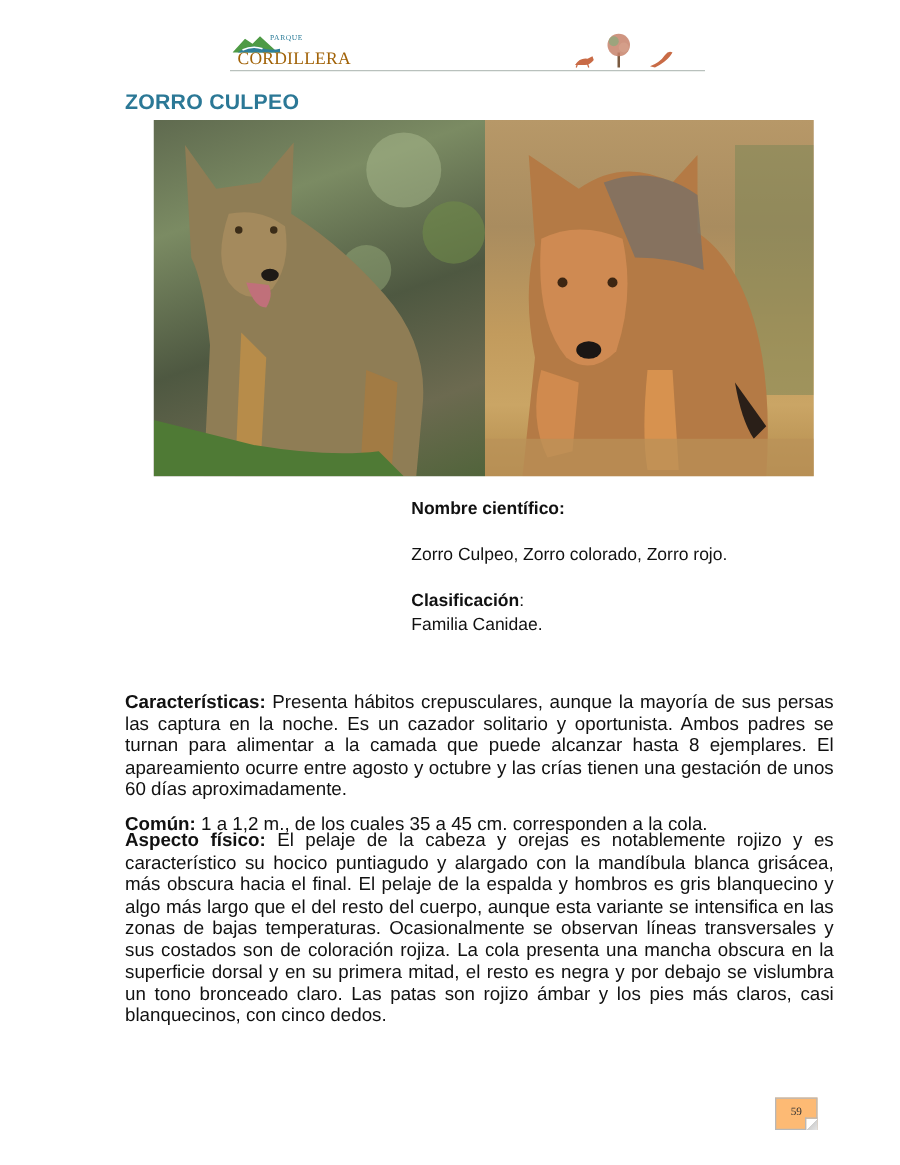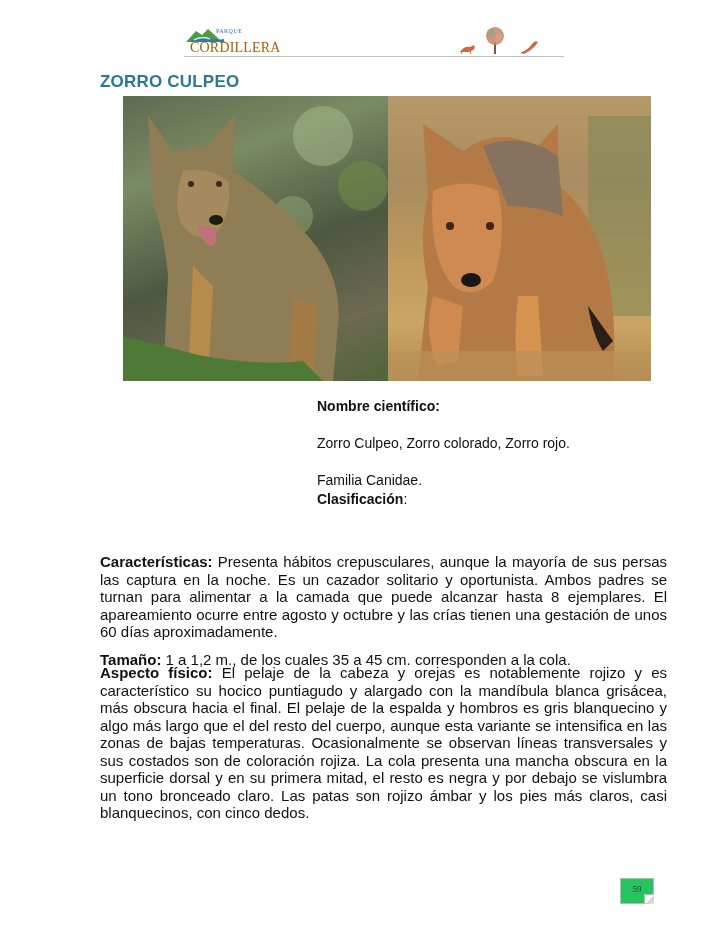--- a/index.html
+++ b/index.html
@@ -14,32 +14,32 @@
   .header-line { position: absolute; left: 6px; top: 34px; width: 380px; height: 1px; background: #b9c1bd; }
   .header-deco { position: absolute; right: 10px; top: 2px; width: 100px; height: 32px; }
 
   .page-title { position: absolute; left: 100px; top: 72px; font-size: 17px; font-weight: bold; color: #2b7896; letter-spacing: 0.2px; }
 
   .photo-wrap { position: absolute; left: 123px; top: 96px; width: 528px; height: 285px; display: flex; }
   .photo { position: relative; height: 285px; overflow: hidden; }
   .photo-left { width: 265px; background: linear-gradient(160deg, #5f6a4f 0%, #7b8b63 25%, #4e5841 55%, #6c6a50 80%, #51643b 100%); }
   .photo-right { width: 263px; margin-left: 0; background: linear-gradient(180deg, #b79868 0%, #a98c5f 30%, #c29b5d 60%, #caa565 80%, #b38b4c 100%); }
 
-  .info { position: absolute; left: 317px; top: 397px; width: 340px; font-size: 14px; line-height: 18.5px; }
+  .info { position: absolute; left: 329px; top: 397px; width: 340px; font-size: 14px; line-height: 18.5px; }
   .info .label { font-weight: bold; }
   .info .value-italic { font-style: italic; }
   .info .gap { height: 18.5px; }
 
   .para { position: absolute; left: 100px; width: 567px; font-size: 15px; line-height: 17.5px; text-align: justify; }
   .para b { font-weight: bold; }
   .p1 { top: 553px; }
   .p2 { top: 651px; }
   .p3 { top: 664px; }
 
-  .page-num { position: absolute; left: 620px; top: 878px; width: 34px; height: 26px; border: 1px solid #b8b8b8; background: #22c55e; }
+  .page-num { position: absolute; left: 620px; top: 878px; width: 34px; height: 26px; border: 1px solid #b8b8b8; background: #fdba74; }
   .page-num span { position: absolute; left: 0; right: 0; top: 5px; text-align: center; font-size: 9px; font-family: "Liberation Serif", serif; color: #333; }
   .page-num .fold { position: absolute; right: -1px; bottom: -1px; width: 10px; height: 10px; background: linear-gradient(135deg, #fff 0%, #fff 50%, #cfcfcf 50%, #e6e6e6 100%); border-left: 1px solid #b8b8b8; border-top: 1px solid #b8b8b8; }
 </style>
 </head>
 <body>
 
 <div class="header">
   <div class="logo">
     <svg class="logo-mountain" width="40" height="18" viewBox="0 0 40 18">
       <path d="M0 16 L10 5 L16 9 L22 3 L34 14 L40 16 Z" fill="#4e9a45"></path>
@@ -95,26 +95,26 @@
       <rect x="0" y="255" width="263" height="30" fill="#b99158" opacity="0.7"></rect>
     </svg>
   </div>
 </div>
 
 <div class="info">
   <div class="label">Nombre científico:</div>
   <div class="gap"></div>
   <div>Zorro Culpeo, Zorro colorado, Zorro rojo.</div>
   <div class="gap"></div>
+  <div><span class="label">Clasificación</span><span>:</span></div>
   <div>Familia Canidae.</div>
-  <div><span class="label">Clasificación</span><span>:</span></div>
 </div>
 
 <p class="para p1"><b>Características:</b><span> Presenta hábitos crepusculares, aunque la mayoría de sus persas las captura en la noche. Es un cazador solitario y oportunista. Ambos padres se turnan para alimentar a la camada que puede alcanzar hasta 8 ejemplares. El apareamiento ocurre entre agosto y octubre y las crías tienen una gestación de unos 60 días aproximadamente.</span></p>
 
-<p class="para p2"><b>Tamaño:</b><span> 1 a 1,2 m., de los cuales 35 a 45 cm. corresponden a la cola.</span></p>
+<p class="para p2"><b>Común:</b><span> 1 a 1,2 m., de los cuales 35 a 45 cm. corresponden a la cola.</span></p>
 
 <p class="para p3"><b>Aspecto físico:</b><span> El pelaje de la cabeza y orejas es notablemente rojizo y es característico su hocico puntiagudo y alargado con la mandíbula blanca grisácea, más obscura hacia el final. El pelaje de la espalda y hombros es gris blanquecino y algo más largo que el del resto del cuerpo, aunque esta variante se intensifica en las zonas de bajas temperaturas. Ocasionalmente se observan líneas transversales y sus costados son de coloración rojiza. La cola presenta una mancha obscura en la superficie dorsal y en su primera mitad, el resto es negra y por debajo se vislumbra un tono bronceado claro. Las patas son rojizo ámbar y los pies más claros, casi blanquecinos, con cinco dedos.</span></p>
 
 <div class="page-num">
   <span>59</span>
   <div class="fold"></div>
 </div>
 
 </body></html>

